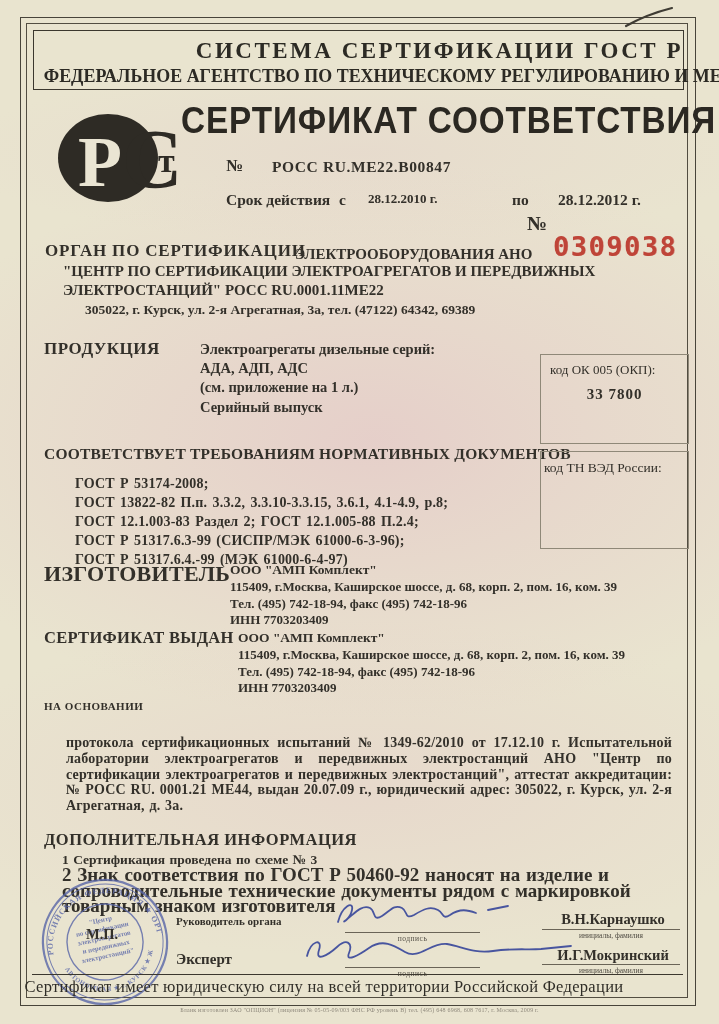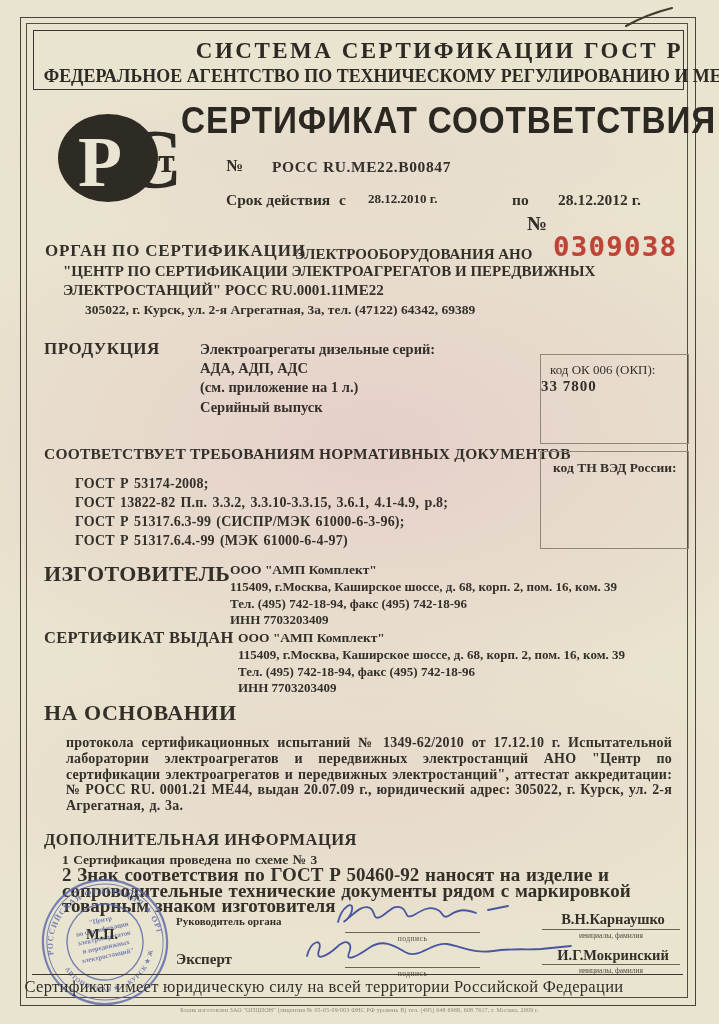--- a/index.html
+++ b/index.html
@@ -34,31 +34,31 @@
   .org-label{left:45px;top:241px;font-size:17px;letter-spacing:.8px;}
   .org-name1{left:295px;top:246px;font-size:15px;}
   .org-name2{left:63px;top:263px;font-size:15px;}
   .org-name3{left:63px;top:282px;font-size:15px;}
   .org-addr{left:85px;top:302px;font-size:13.5px;}
   .prod-label{left:44px;top:339px;font-size:17px;letter-spacing:.5px;}
   .prod-lines{left:200px;top:340px;font-size:14.5px;line-height:19px;}
   .prod-issue{left:200px;top:399px;font-size:14.5px;}
   .okp-box{left:540px;top:354px;width:147px;height:88px;border:1px solid #8f8878;}
   .okp-label{margin:7px 0 0 9px;font-size:13px;font-weight:normal;}
-  .okp-value{margin-top:0;text-align:left;font-size:15px;letter-spacing:1px;}
+  .okp-value{margin-top:8px;text-align:center;font-size:15px;letter-spacing:1px;}
   .comp-label{left:44px;top:445px;font-size:15.5px;letter-spacing:.2px;}
   .gost-list{left:75px;top:474px;font-size:14px;line-height:19px;word-spacing:1.5px;letter-spacing:.2px;}
   .tnved-box{left:540px;top:451px;width:147px;height:96px;border:1px solid #8f8878;}
-  .tnved-label{margin:8px 0 0 12px;font-size:13.5px;font-weight:bold;}
+  .tnved-label{margin:8px 0 0 3px;font-size:13.5px;font-weight:normal;}
   .man-label{left:44px;top:561px;font-size:22px;letter-spacing:.3px;}
   .man-lines{left:230px;top:562px;font-size:13px;line-height:16.8px;}
   .iss-label{left:44px;top:628px;font-size:16.5px;letter-spacing:.3px;}
   .iss-lines{left:238px;top:630px;font-size:13px;line-height:16.8px;}
   .firm{font-size:13.5px;}
-  .basis-label{left:44px;top:700px;font-size:22px;letter-spacing:.5px;}
+  .basis-label{left:44px;top:700px;font-size:11px;letter-spacing:.5px;}
   .basis-text{left:66px;top:735px;width:606px;font-size:14px;line-height:15.8px;text-align:justify;
               word-spacing:1px;letter-spacing:.2px;margin:0;}
   .add-label{left:44px;top:830px;font-size:16.5px;letter-spacing:.5px;}
   .add-item1{left:62px;top:852px;font-size:13.5px;word-spacing:1px;}
   .add-item2{left:62px;top:867px;width:614px;font-size:19px;line-height:15.5px;word-spacing:1px;}
   .stamp{left:34px;top:870px;width:142px;height:144px;opacity:.8;transform:rotate(-12deg);}
   .mp{left:86px;top:926px;font-size:14.5px;}
   .sig-role1{left:176px;top:915px;font-size:11px;}
   .sig-role2{left:176px;top:951px;font-size:15px;}
   .sig1{left:332px;top:896px;width:180px;height:38px;}
@@ -124,28 +124,29 @@
 
   <div class="abs prod-label">ПРОДУКЦИЯ</div>
   <div class="abs prod-lines">
     <div>Электроагрегаты дизельные серий:</div>
     <div>АДА, АДП, АДС</div>
     <div>(см. приложение на 1 л.)</div>
   </div>
   <div class="abs prod-issue">Серийный выпуск</div>
 
   <div class="abs okp-box">
-    <div class="okp-label">код ОК 006 (ОКП):</div>
+    <div class="okp-label">код ОК 005 (ОКП):</div>
     <div class="okp-value">33 7800</div>
   </div>
 
   <div class="abs comp-label">СООТВЕТСТВУЕТ ТРЕБОВАНИЯМ НОРМАТИВНЫХ ДОКУМЕНТОВ</div>
   <div class="abs gost-list">
     <div>ГОСТ Р 53174-2008;</div>
     <div>ГОСТ 13822-82   П.п. 3.3.2, 3.3.10-3.3.15, 3.6.1, 4.1-4.9, р.8;</div>
+    <div>ГОСТ 12.1.003-83 Раздел 2; ГОСТ 12.1.005-88 П.2.4;</div>
     <div>ГОСТ Р 51317.6.3-99 (СИСПР/МЭК 61000-6-3-96);</div>
     <div>ГОСТ Р 51317.6.4.-99 (МЭК 61000-6-4-97)</div>
   </div>
 
   <div class="abs tnved-box">
     <div class="tnved-label">код ТН ВЭД России:</div>
   </div>
 
   <div class="abs man-label">ИЗГОТОВИТЕЛЬ</div>
   <div class="abs man-lines">

